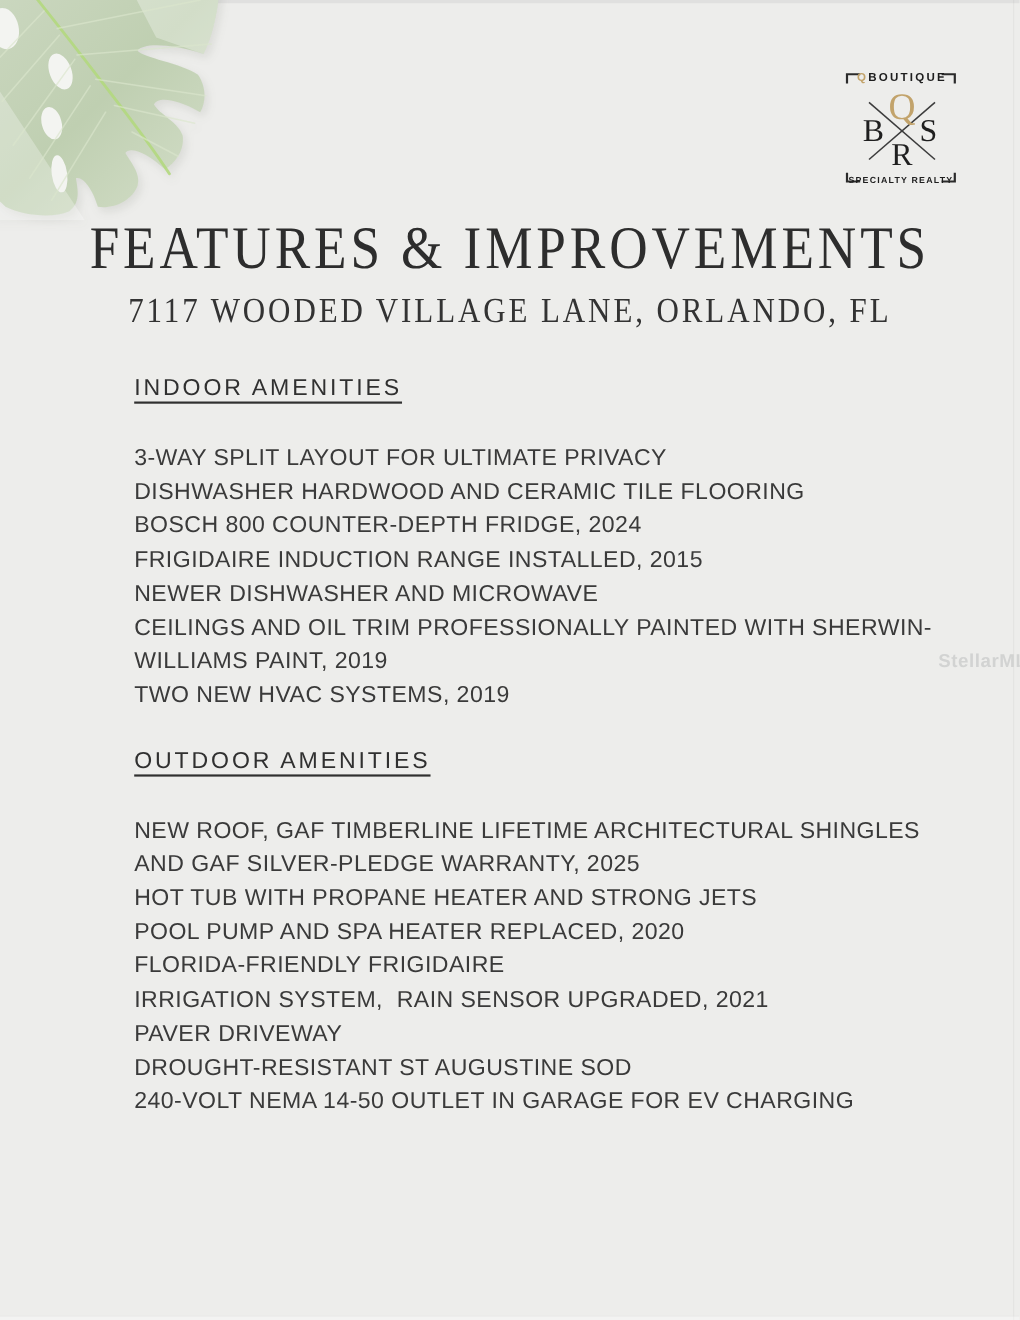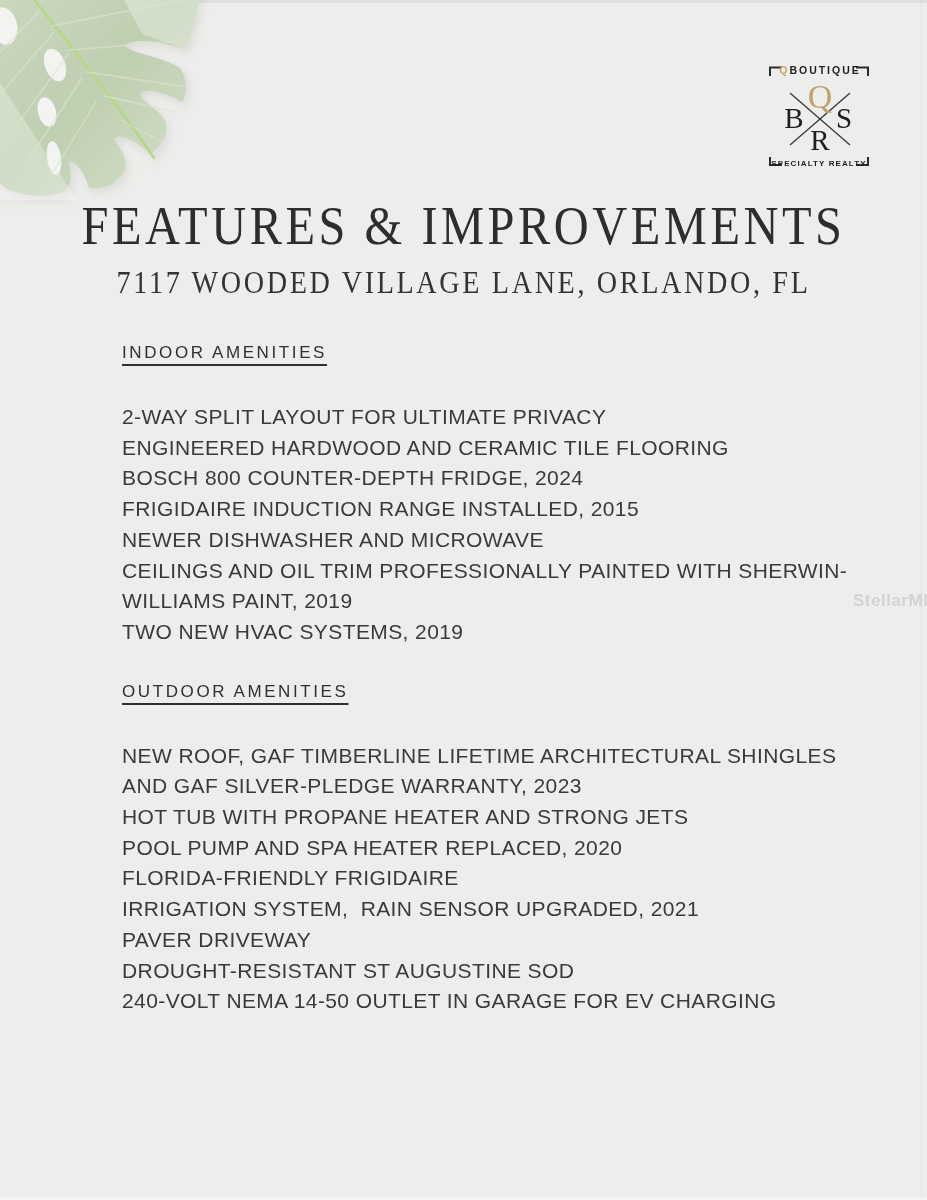--- a/index.html
+++ b/index.html
@@ -33,21 +33,21 @@
     font-family:"Liberation Serif", serif; color:#2d2d2d; }
   .doc-title { font-size:55px; font-weight:400; letter-spacing:4px;
     line-height:60px; white-space:nowrap; }
   .doc-subtitle { font-size:32px; font-weight:400; letter-spacing:3px;
     line-height:40px; margin-top:6px; white-space:nowrap; color:#333333; }
 
   
   .content { position:absolute; left:122px; top:340px; width:762px; }
   .section + .section { margin-top:31px; }
   .section-heading {
-    font-size:17px; letter-spacing:2.6px; color:#303030;
+    font-size:21px; letter-spacing:2.6px; color:#303030;
     text-decoration:underline; text-decoration-thickness:1.5px;
     text-underline-offset:6px;
     margin:0 0 36px 0; font-weight:400; line-height:26px;
   }
   .amenity-list { margin:0; padding:0; list-style:none; }
   .amenity-item {
     font-size:21px; line-height:30.7px; letter-spacing:0.4px;
     color:#3a3a3a; white-space:pre-wrap;
   }
 
@@ -142,41 +142,41 @@
 <div class="title-block">
   <div class="doc-title">FEATURES &amp; IMPROVEMENTS</div>
   <div class="doc-subtitle">7117 WOODED VILLAGE LANE, ORLANDO, FL</div>
 </div>
 
 <div class="content">
   <div class="section">
     <h2 class="section-heading">INDOOR AMENITIES</h2>
     <ul class="amenity-list">
 
-        <li class="amenity-item">2-WAY SPLIT LAYOUT FOR ULTIMATE PRIVACY</li>
+        <li class="amenity-item">3-WAY SPLIT LAYOUT FOR ULTIMATE PRIVACY</li>
 
 
-        <li class="amenity-item">ENGINEERED HARDWOOD AND CERAMIC TILE FLOORING</li>
+        <li class="amenity-item">DISHWASHER HARDWOOD AND CERAMIC TILE FLOORING</li>
 
         <li class="amenity-item">BOSCH 800 COUNTER-DEPTH FRIDGE, 2024</li>
 
         <li class="amenity-item">FRIGIDAIRE INDUCTION RANGE INSTALLED, 2015</li>
 
         <li class="amenity-item">NEWER DISHWASHER AND MICROWAVE</li>
 
         <li class="amenity-item">CEILINGS AND OIL TRIM PROFESSIONALLY PAINTED WITH SHERWIN-WILLIAMS PAINT, 2019</li>
 
         <li class="amenity-item">TWO NEW HVAC SYSTEMS, 2019</li>
       </ul>
   </div>
   <div class="section">
     <h2 class="section-heading">OUTDOOR AMENITIES</h2>
     <ul class="amenity-list">
 
-        <li class="amenity-item">NEW ROOF, GAF TIMBERLINE LIFETIME ARCHITECTURAL SHINGLES AND GAF SILVER-PLEDGE WARRANTY, 2023</li>
+        <li class="amenity-item">NEW ROOF, GAF TIMBERLINE LIFETIME ARCHITECTURAL SHINGLES AND GAF SILVER-PLEDGE WARRANTY, 2025</li>
 
         <li class="amenity-item">HOT TUB WITH PROPANE HEATER AND STRONG JETS</li>
 
         <li class="amenity-item">POOL PUMP AND SPA HEATER REPLACED, 2020</li>
 
         <li class="amenity-item">FLORIDA-FRIENDLY FRIGIDAIRE</li>
 
         <li class="amenity-item">IRRIGATION SYSTEM,  RAIN SENSOR UPGRADED, 2021</li>
 
         <li class="amenity-item">PAVER DRIVEWAY</li>

